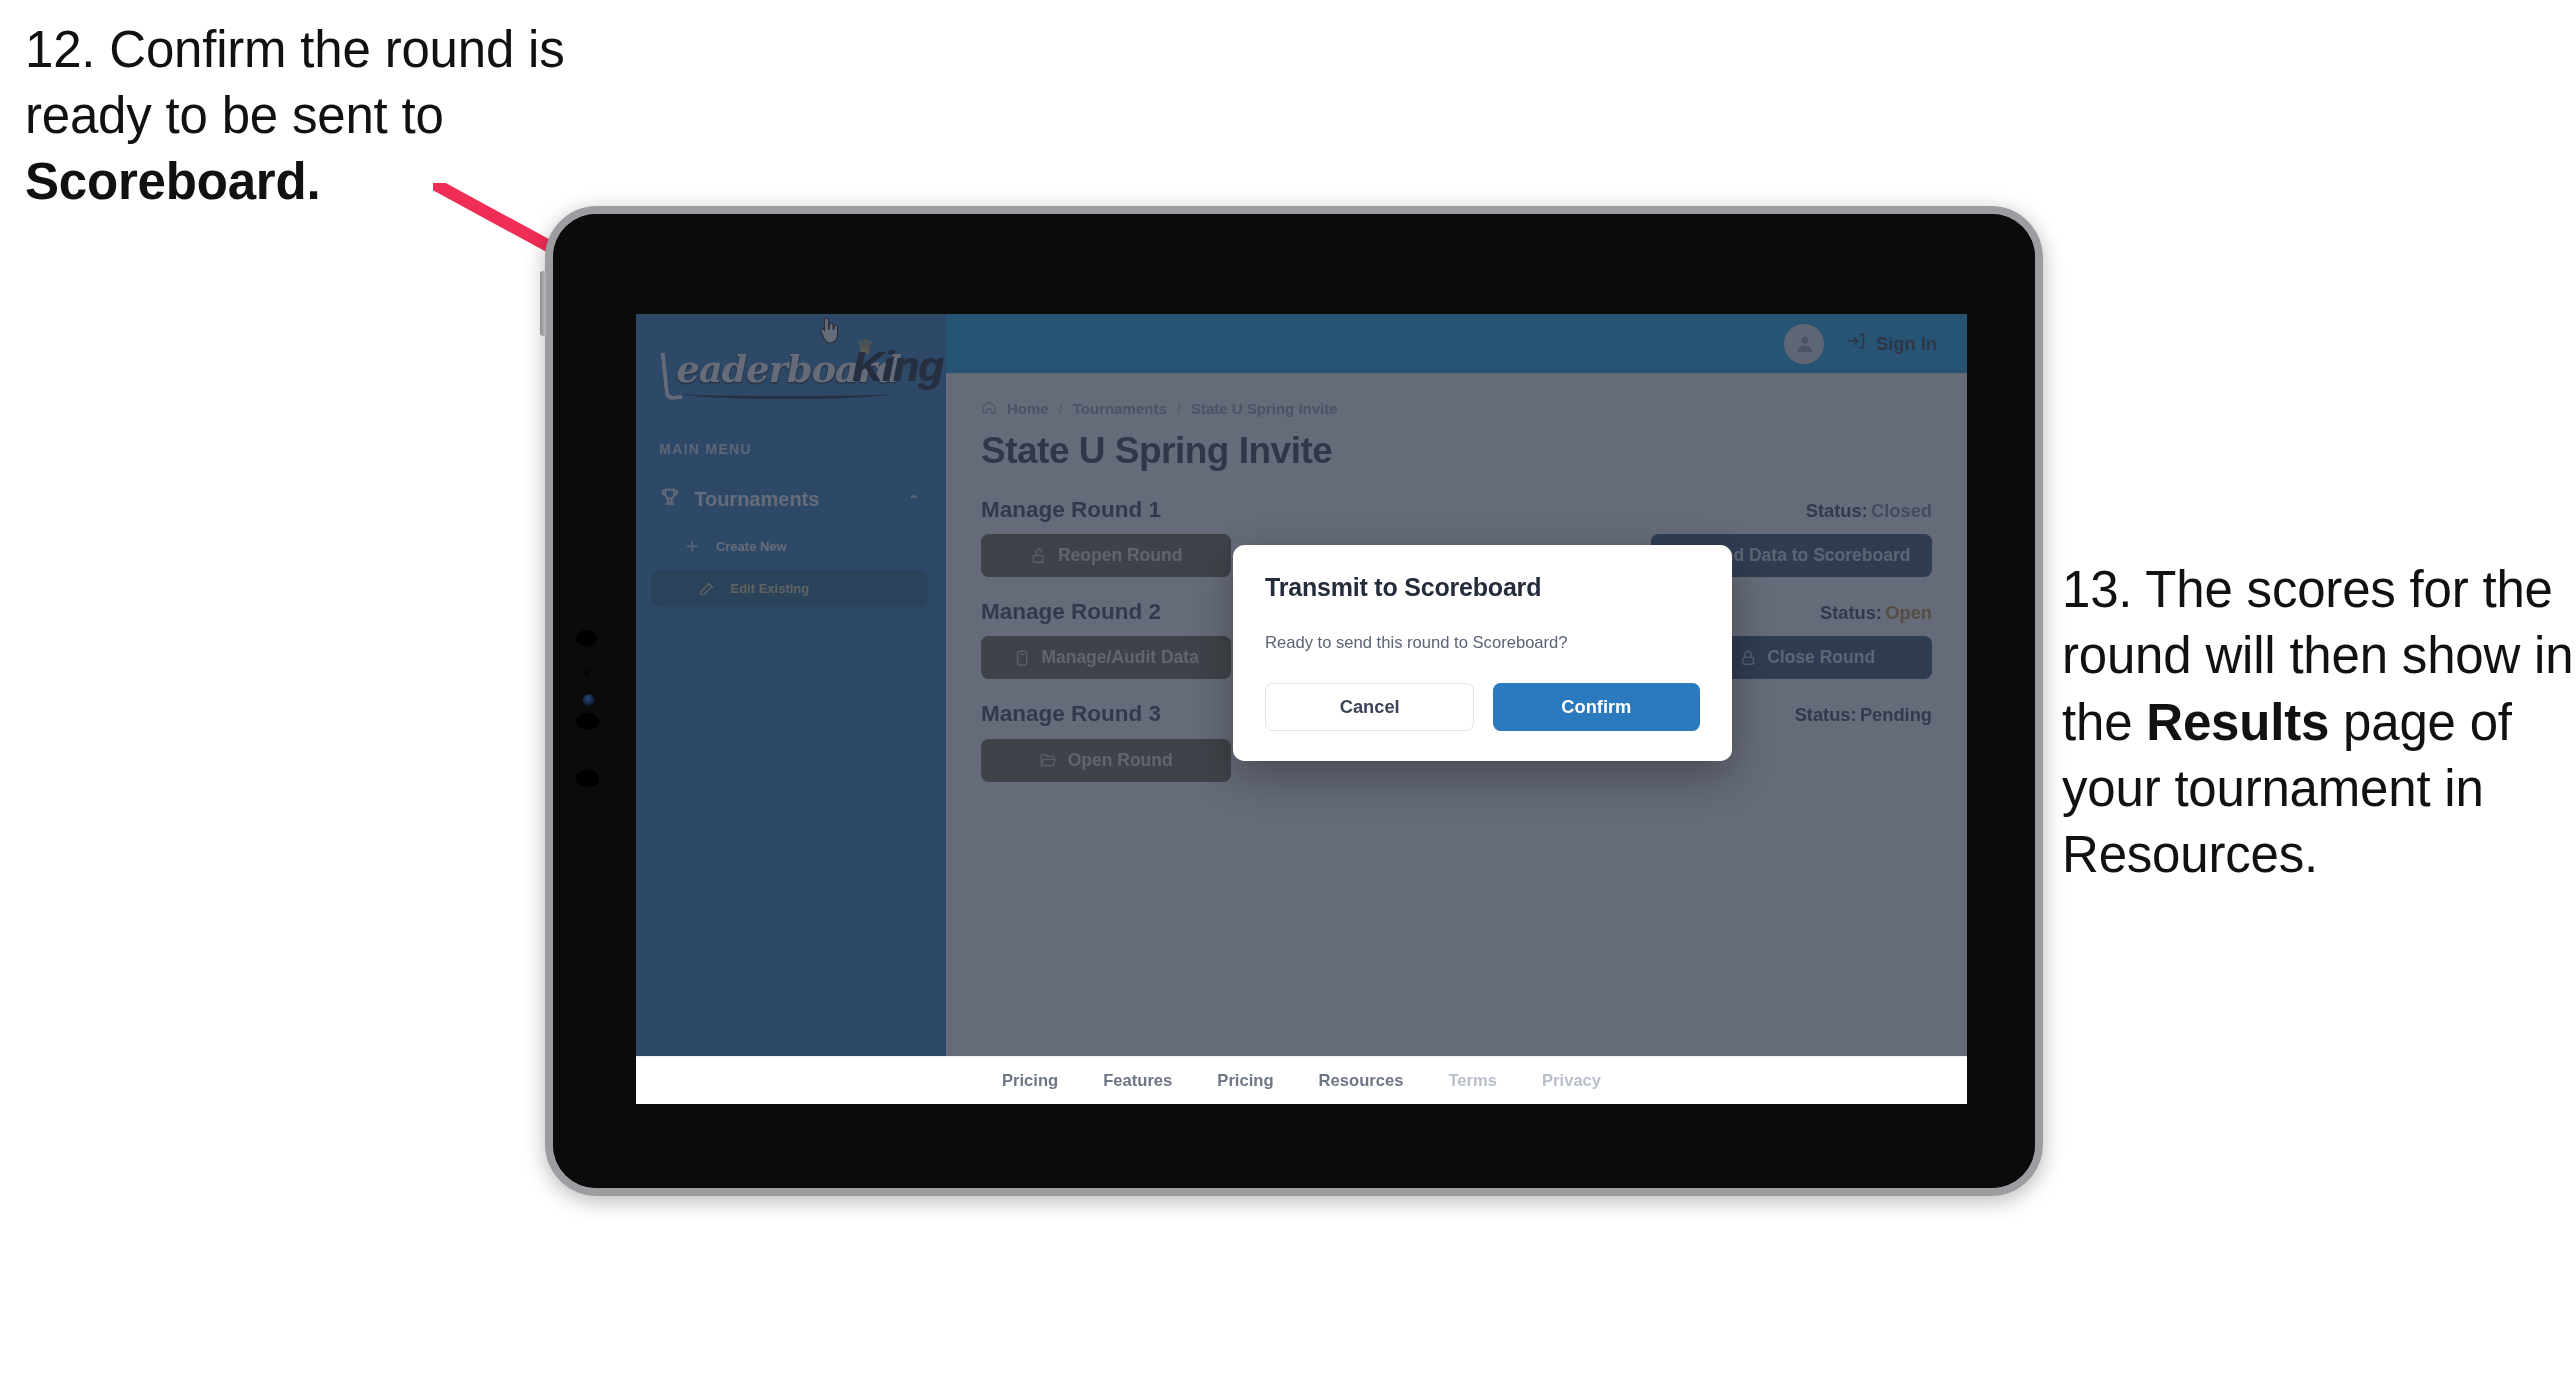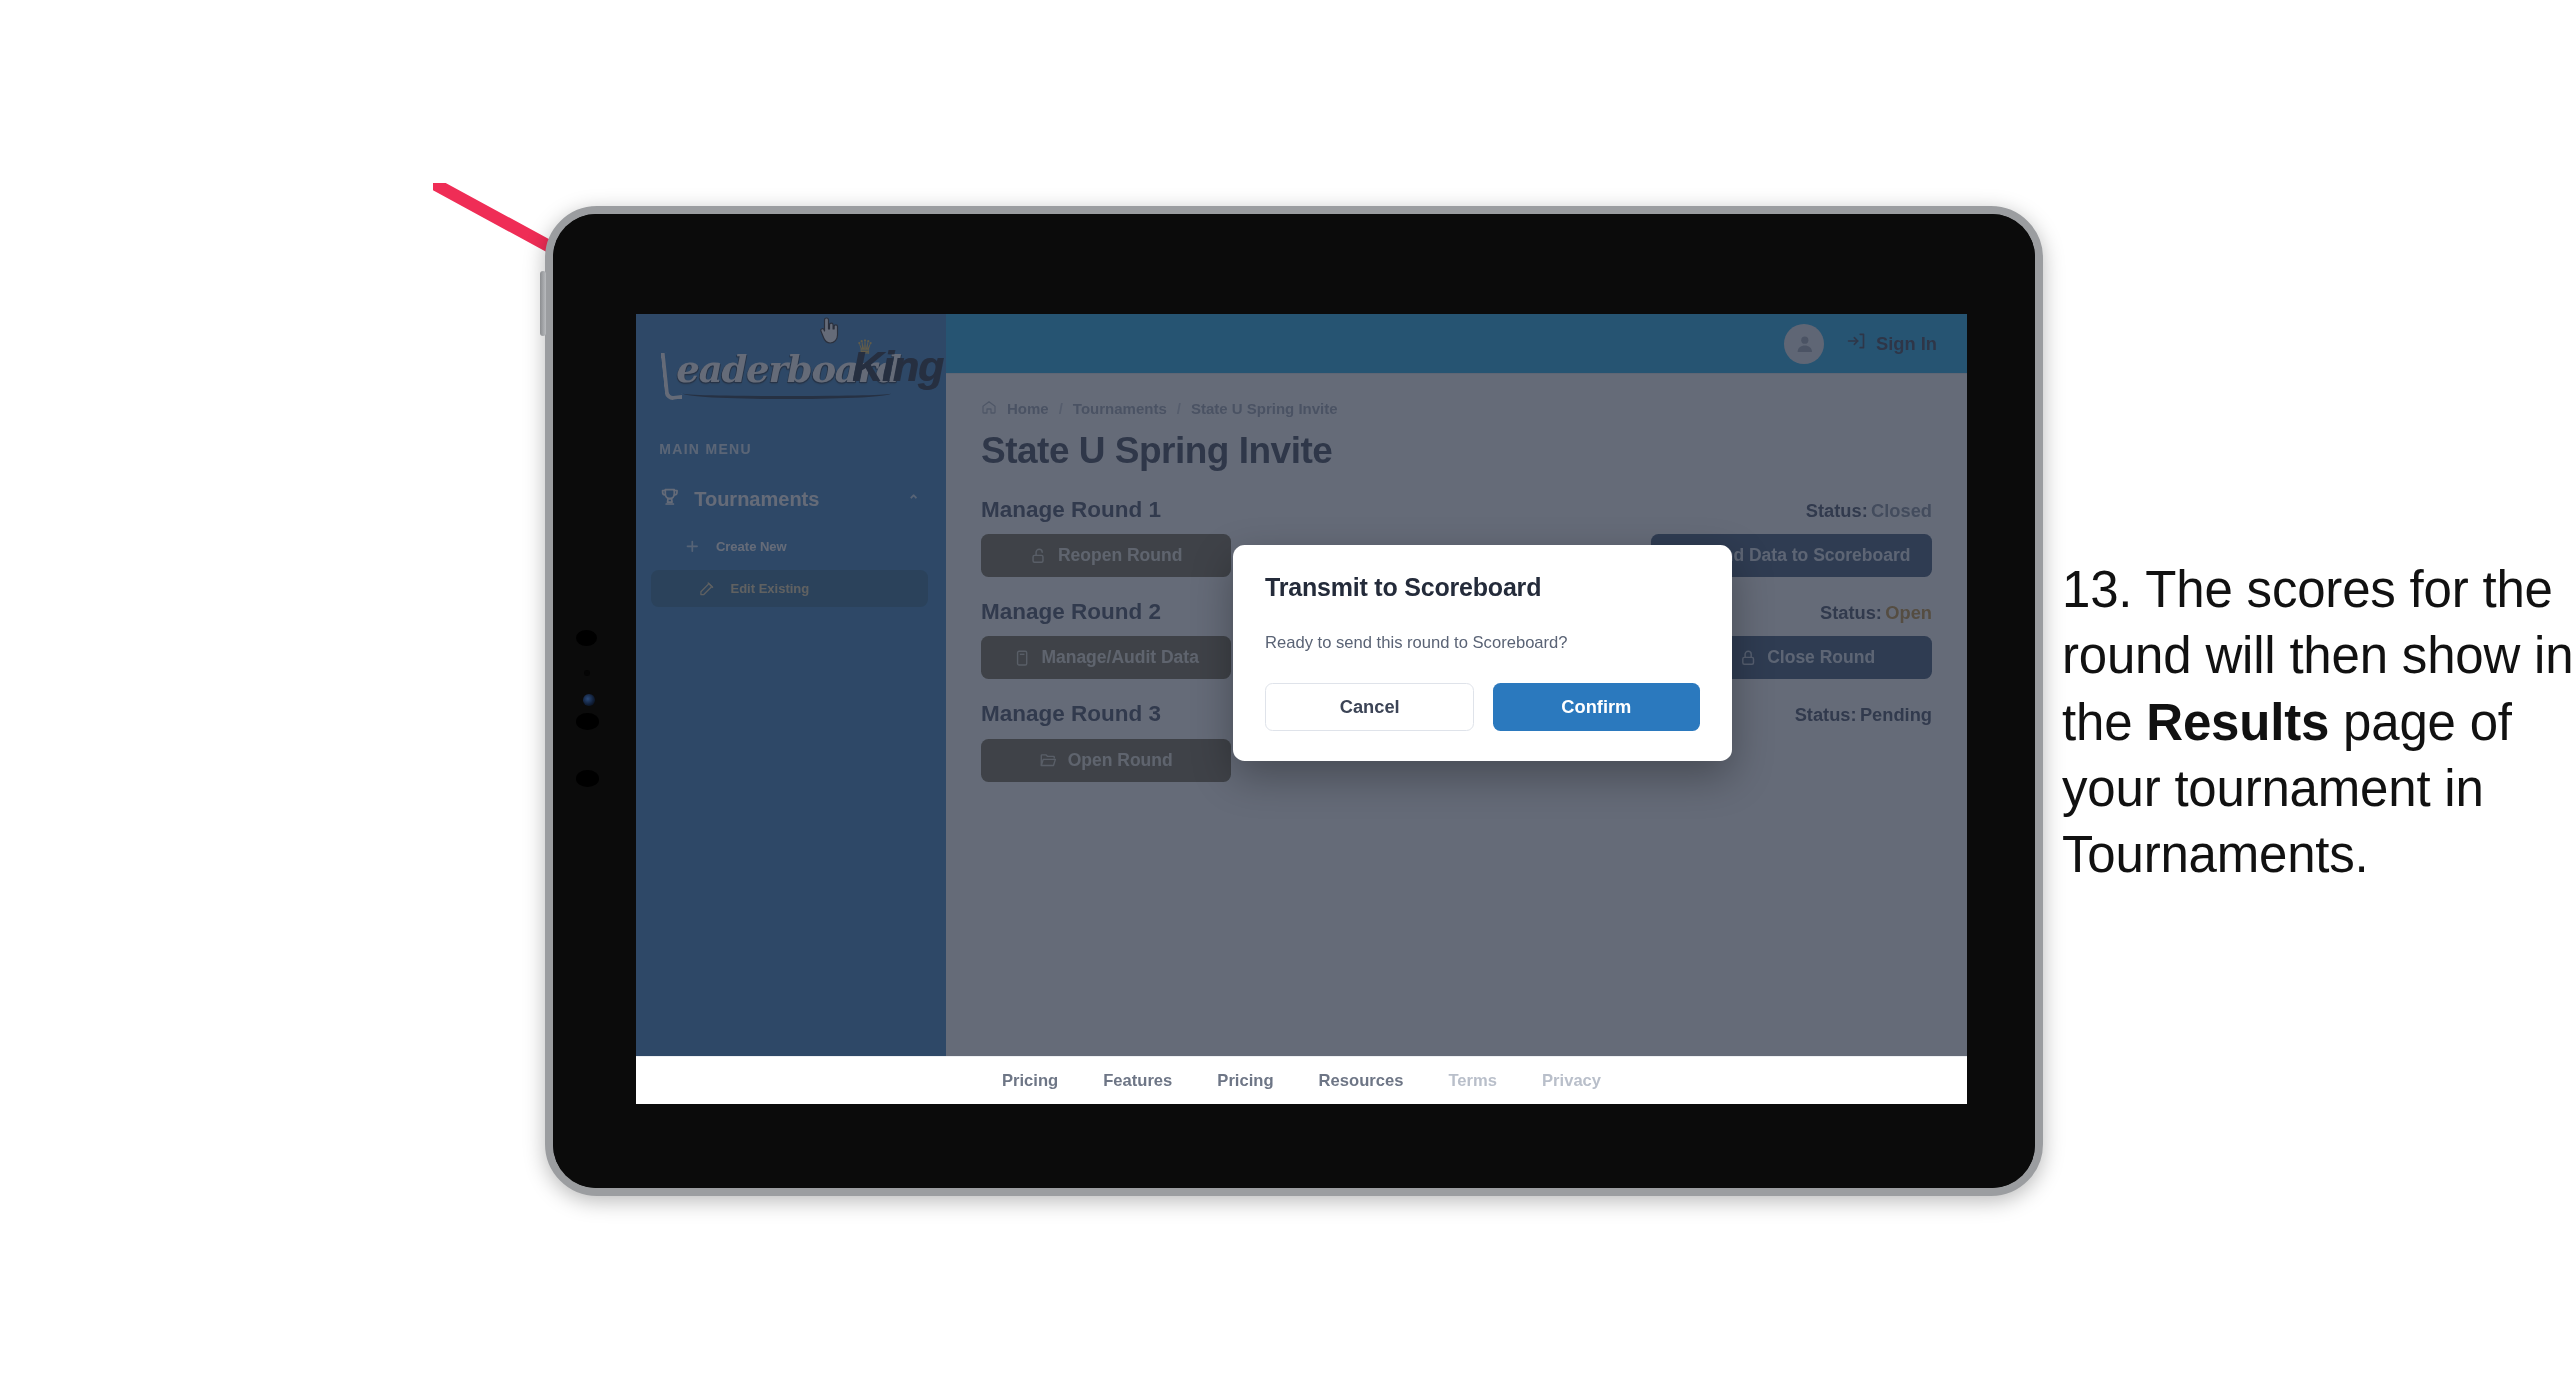--- a/index.html
+++ b/index.html
@@ -233,22 +233,23 @@
     display:flex; align-items:center; justify-content:center;
   }
   #cancel-btn  { background: #ffffff; border: 0.8px solid #dfe3ea; color: #3c4456; }
   #confirm-btn { background: #2b79be; border: none; color: #ffffff; }
 </style>
 </head>
 <body>
 
 <div id="root">
 
-
-  <div class="annot" id="annot-right"><span>13. The scores for the round will then show in the </span><b>Results</b><span> page of your tournament in Tournaments.</span></div>
+  <div class="annot" id="annot-left"><span>12. Confirm the round is ready to be sent to </span><b>Scoreboard.</b></div>
+
+  <div class="annot" id="annot-right"><span>13. The scores for the round will then show in the </span><b>Results</b><span> page of your tournament in Resources.</span></div>
 
   <svg id="arrow" viewBox="0 0 1060 580">
     <line x1="0" y1="0" x2="920" y2="500" stroke="#ef2d56" stroke-width="15" stroke-linecap="round"></line>
     <polygon points="1000,560 880,512 928,452" fill="#ef2d56"></polygon>
   </svg>
 
   <div id="tablet">
     <div id="side-button"></div>
     <div id="tablet-inner">
       <div class="bezel-dot d1"></div>

